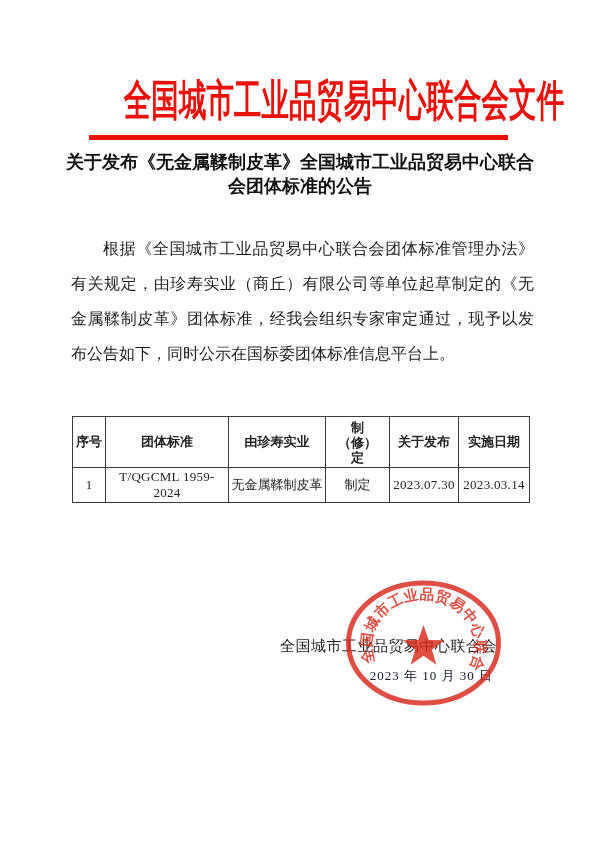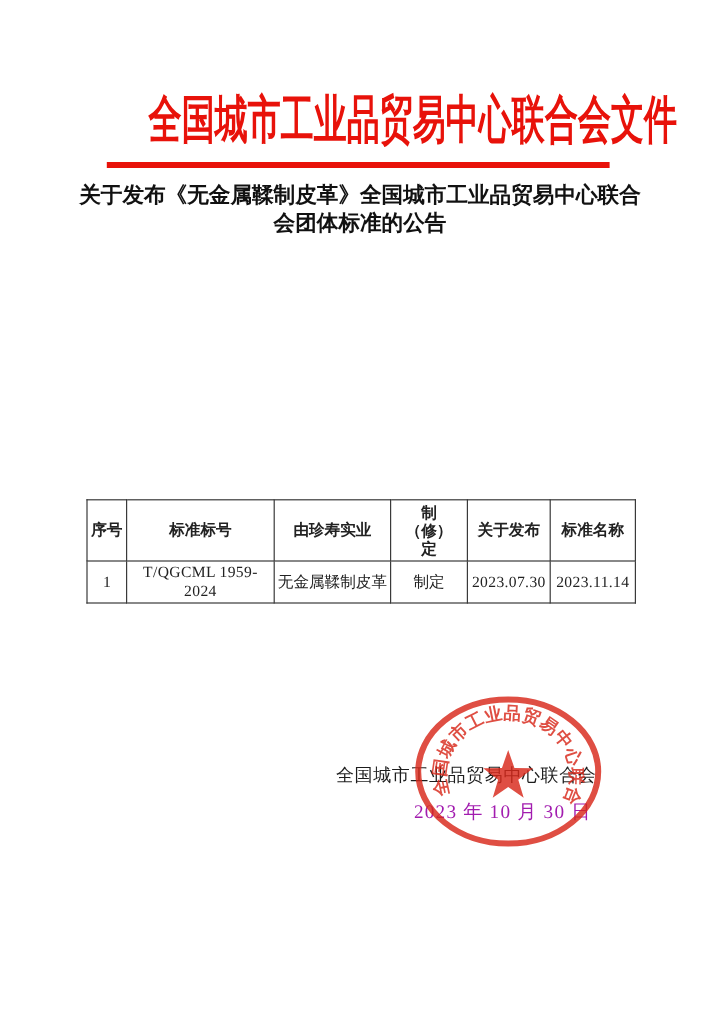--- a/index.html
+++ b/index.html
@@ -79,21 +79,21 @@
   .td-latin { font-family: "Liberation Serif", serif; letter-spacing: 0.3px; }
 
   
   .sig-org {
     position: absolute; top: 637px; right: 103px;
     font-size: 15px; letter-spacing: 0.5px; color: #1d1d1d;
     white-space: nowrap;
   }
   .sig-date {
     position: absolute; top: 667px; right: 107px;
-    font-size: 16px; letter-spacing: 1px; color: #a21caf;
+    font-size: 13px; letter-spacing: 1px; color: #0f172a;
     white-space: nowrap;
   }
 
   
   .seal {
     position: absolute; top: 580px; left: 345px;
     width: 157px; height: 126px;
     opacity: 0.82;
     pointer-events: none;
   }
@@ -104,50 +104,51 @@
 <div class="page">
 
   <div class="banner">
     <span class="banner-text">全国城市工业品贸易中心联合会文件</span>
   </div>
 
   <div class="banner-rule"></div>
 
   <div class="heading">关于发布《无金属鞣制皮革》全国城市工业品贸易中心联合会团体标准的公告</div>
 
+  <div class="body-text">根据《全国城市工业品贸易中心联合会团体标准管理办法》有关规定，由珍寿实业（商丘）有限公司等单位起草制定的《无金属鞣制皮革》团体标准，经我会组织专家审定通过，现予以发布公告如下，同时公示在国标委团体标准信息平台上。</div>
 
   <table class="standards-table">
     <colgroup>
       <col style="width:33px">
         <col style="width:123px">
         <col style="width:97px">
       <col style="width:64px">
         <col style="width:69px">
         <col style="width:71px">
     </colgroup>
     <thead>
       <tr>
         <th>序号</th>
-        <th>标准标号</th>
+        <th>团体标准</th>
         <th>由珍寿实业</th>
         <th class="th-multiline">制
 （修）
 定</th>
         <th>关于发布</th>
-        <th>标准名称</th>
+        <th>实施日期</th>
       </tr>
     </thead>
     <tbody>
       <tr>
         <td>1</td>
         <td class="td-latin">T/QGCML 1959-2024</td>
         <td>无金属鞣制皮革</td>
         <td>制定</td>
         <td class="td-latin">2023.07.30</td>
-        <td class="td-latin">2023.11.14</td>
+        <td class="td-latin">2023.03.14</td>
       </tr>
     </tbody>
   </table>
 
   <div class="sig-org">全国城市工业品贸易中心联合会</div>
 
   <div class="sig-date">2023 年 10 月 30 日</div>
 
   <svg class="seal" viewBox="0 0 157 126" xmlns="http://www.w3.org/2000/svg">
     <defs>

